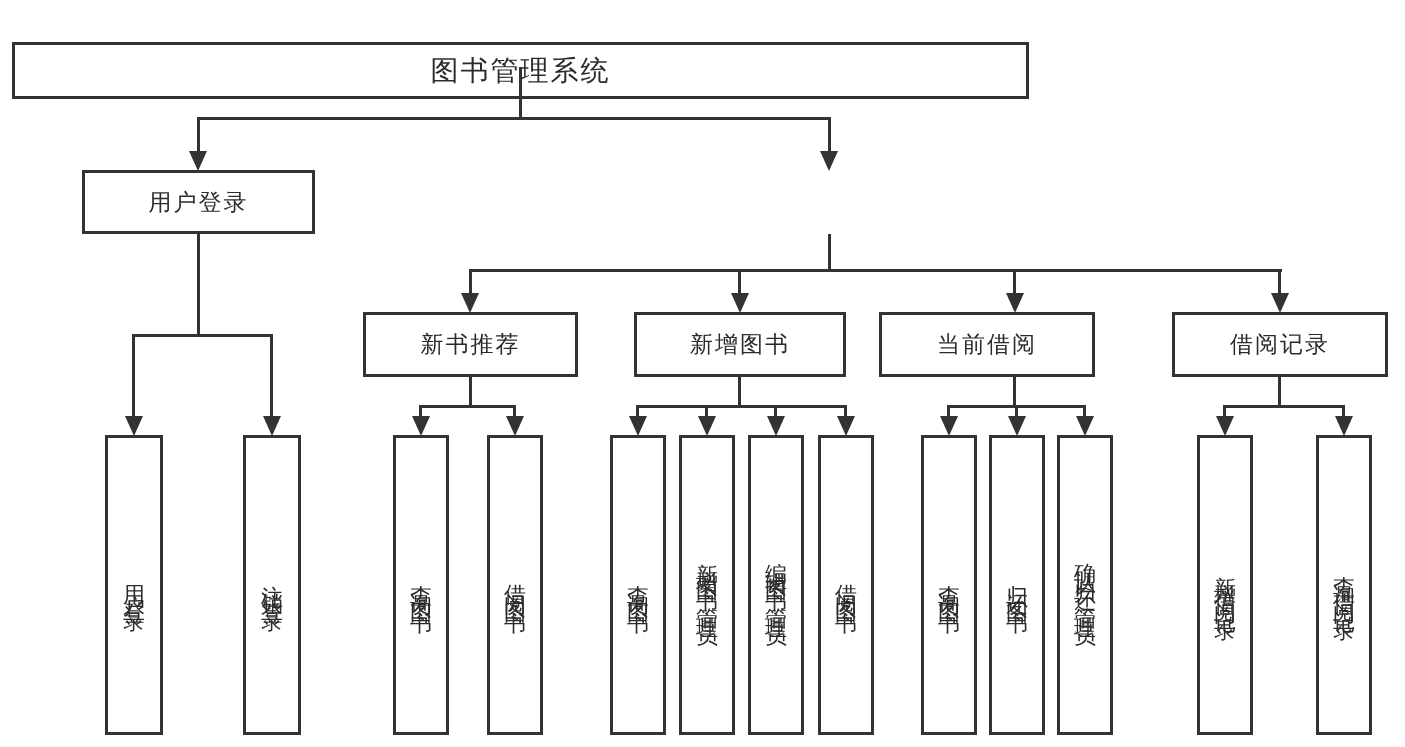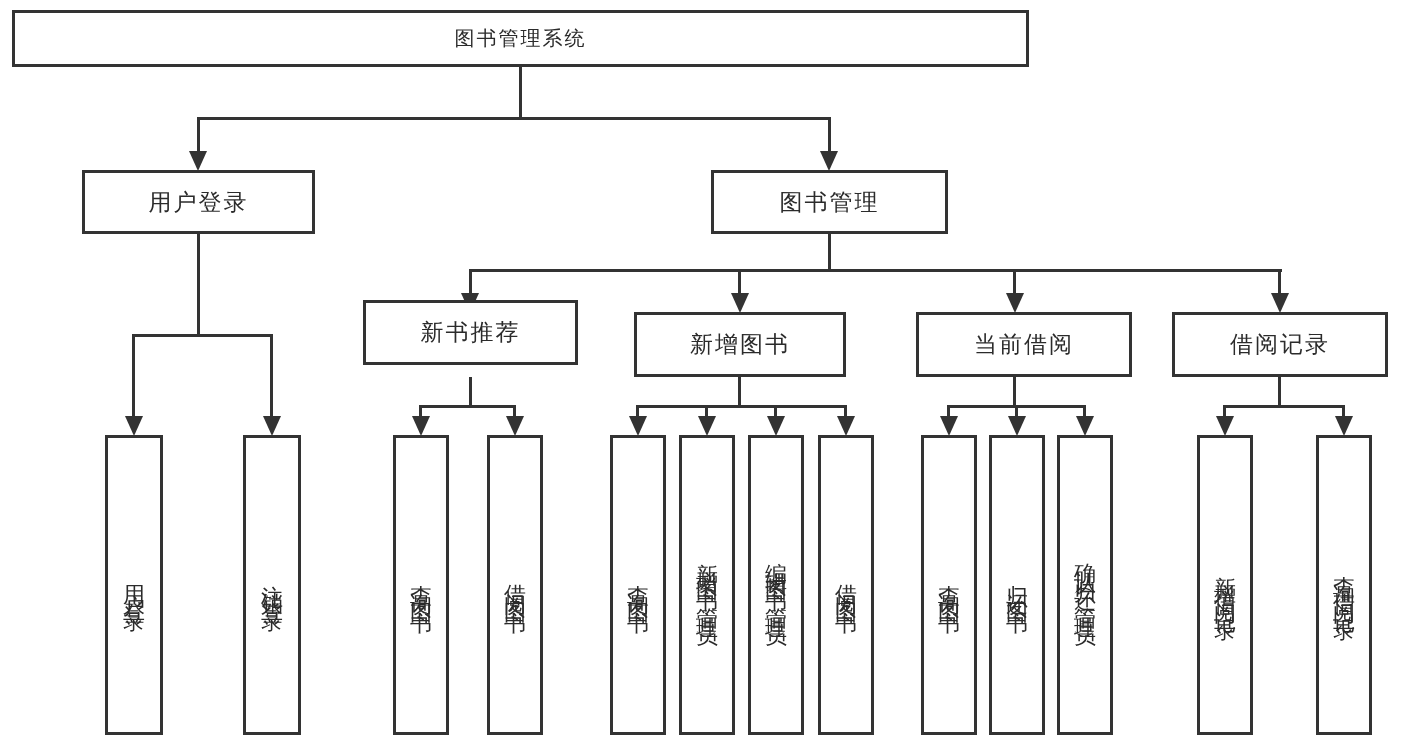--- a/index.html
+++ b/index.html
@@ -18,21 +18,21 @@
     border: 3px solid #333333;
     background: #ffffff;
     display: flex;
     align-items: center;
     justify-content: center;
     font-size: 23px;
     letter-spacing: 2px;
     color: #2b2b2b;
     white-space: nowrap;
   }
-  .root-box { font-size: 20px; }
+  .root-box { font-size: 28px; margin-top: 32px; }
   .vtext {
     writing-mode: vertical-rl;
     text-orientation: upright;
     font-size: 22px;
     letter-spacing: 9px;
     line-height: 1;
     white-space: normal;
   }
   .hl { position: absolute; height: 3px; background: #333333; }
   .vl { position: absolute; width: 3px; background: #333333; }
@@ -62,43 +62,42 @@
   <div class="box root-box" style="left:12px; top:10px; width:1017px; height:57px;">图书管理系统</div>
 
   <div class="vl" style="left:519px; top:67px; height:53px;"></div>
   <div class="hl" style="left:197px; top:117px; width:634px;"></div>
   <div class="vl" style="left:197px; top:117px; height:37px;"></div>
   <div class="vl" style="left:828px; top:117px; height:37px;"></div>
   <div class="ar" style="left:189px; top:151px;"></div>
   <div class="ar" style="left:820px; top:151px;"></div>
 
   <div class="box" style="left:82px; top:170px; width:233px; height:64px;">用户登录</div>
-  <div class="box" style="left:711px; top:170px; width:237px; height:64px;">图书管理</div>
 
   <div class="vl" style="left:197px; top:234px; height:103px;"></div>
   <div class="hl" style="left:132px; top:334px; width:141px;"></div>
   <div class="vl" style="left:132px; top:334px; height:85px;"></div>
   <div class="vl" style="left:270px; top:334px; height:85px;"></div>
   <div class="ar" style="left:125px; top:416px;"></div>
   <div class="ar" style="left:263px; top:416px;"></div>
 
   <div class="vl" style="left:828px; top:234px; height:38px;"></div>
   <div class="hl" style="left:469px; top:269px; width:813px;"></div>
   <div class="vl" style="left:469px; top:269px; height:27px;"></div>
   <div class="vl" style="left:738px; top:269px; height:27px;"></div>
   <div class="vl" style="left:1013px; top:269px; height:27px;"></div>
   <div class="vl" style="left:1278px; top:269px; height:27px;"></div>
   <div class="ar" style="left:461px; top:293px;"></div>
   <div class="ar" style="left:731px; top:293px;"></div>
   <div class="ar" style="left:1006px; top:293px;"></div>
   <div class="ar" style="left:1271px; top:293px;"></div>
 
-  <div class="box" style="left:363px; top:300px; width:215px; height:65px;">新书推荐</div>
+  <div class="box" style="left:363px; top:312px; width:215px; height:65px;">新书推荐</div>
   <div class="box" style="left:634px; top:312px; width:212px; height:65px;">新增图书</div>
-  <div class="box" style="left:916px; top:312px; width:216px; height:65px;">当前借阅</div>
+  <div class="box" style="left:879px; top:312px; width:216px; height:65px;">当前借阅</div>
   <div class="box" style="left:1172px; top:312px; width:216px; height:65px;">借阅记录</div>
 
   <div class="vl" style="left:469px; top:377px; height:31px;"></div>
   <div class="hl" style="left:419px; top:405px; width:97px;"></div>
   <div class="vl" style="left:419px; top:405px; height:14px;"></div>
   <div class="vl" style="left:513px; top:405px; height:14px;"></div>
   <div class="ar" style="left:412px; top:416px;"></div>
   <div class="ar" style="left:506px; top:416px;"></div>
 
   <div class="vl" style="left:738px; top:377px; height:31px;"></div>

